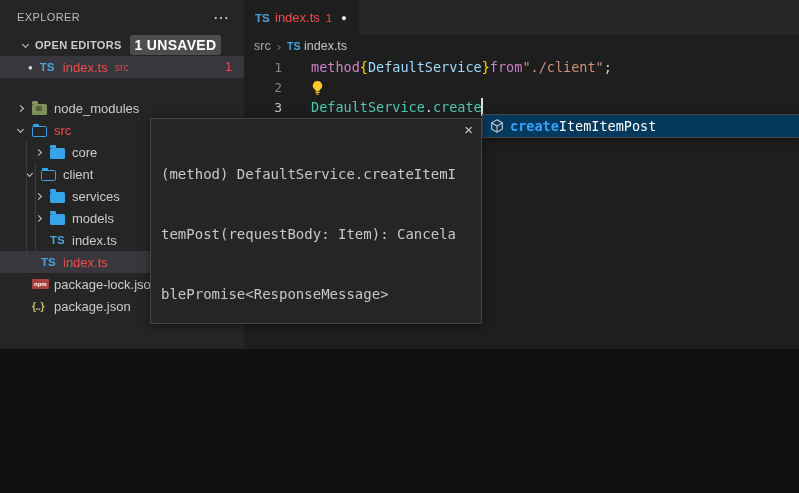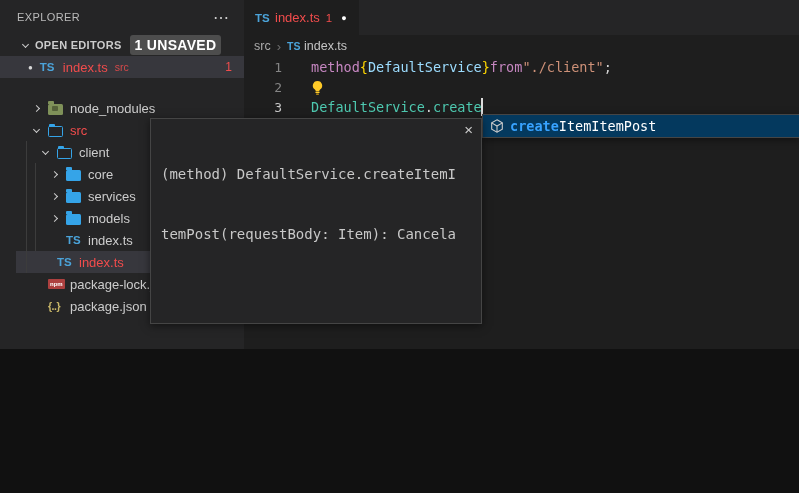--- a/index.html
+++ b/index.html
@@ -30,21 +30,21 @@
   .ic-ts { color:#4ba3d9; font-weight:bold; font-size:11.5px; font-style:normal; }
   .ic-npm { background:#ad403f; color:#fff; font-size:6px; font-weight:bold; border-radius:1px; padding:2px 2px; line-height:1; font-style:normal; }
   .ic-json { color:#cbb969; font-size:10.5px; font-weight:bold; font-style:normal; letter-spacing:-.5px; }
   .fld { width:15px; height:11px; background:#35a4e8; border-radius:1.5px; position:relative; margin-top:2px; }
   .fld::before { content:''; position:absolute; top:-3px; left:0; width:6px; height:3px; background:inherit; border-radius:1px 1px 0 0; }
   .fld-open { background:transparent; border:1.5px solid #35a4e8; }
   .fld-open::before { background:#35a4e8; }
   .fld-npm { background:#7f9159; }
   .fld-npm::after { content:''; position:absolute; left:4px; top:2.5px; width:6px; height:5px; background:#55613a; border-radius:1px; }
   
-  .tree { position:absolute; left:16px; top:97px; width:244px; }
+  .tree { position:absolute; left:0; top:97px; width:244px; }
   .row { height:22px; display:flex; align-items:center; cursor:pointer; }
   .row .lbl { margin-left:4px; white-space:nowrap; }
   .row.selected { background:#37373d; }
   .lvl1 { padding-left:14px; } .lvl2 { padding-left:23px; } .lvl3 { padding-left:32px; }
   .chev-slot { width:18px; flex:none; display:inline-flex; align-items:center; }
   .guide { position:absolute; width:1px; background:#3c3c3c; }
   
   .editor { position:absolute; left:244px; top:0; right:0; bottom:0; background:#1e1e1e; }
   .tabbar { height:35px; background:#252526; display:flex; }
   .tab { height:35px; background:#1e1e1e; display:flex; align-items:center; padding:0 12px 0 11px; cursor:pointer; }
@@ -120,37 +120,37 @@
       </div>
       <div class="row lvl1">
         <span class="chev-slot">
             <span class="chev chev-down"></span>
           </span>
         <span class="ic">
             <span class="fld fld-open"></span>
           </span>
         <span class="lbl err-text">src</span>
       </div>
+      <div class="row lvl3">
+        <span class="chev-slot">
+            <span class="chev chev-right"></span>
+          </span>
+        <span class="ic">
+            <span class="fld"></span>
+          </span>
+        <span class="lbl">core</span>
+      </div>
       <div class="row lvl2">
         <span class="chev-slot">
             <span class="chev chev-down"></span>
           </span>
         <span class="ic">
             <span class="fld fld-open"></span>
           </span>
         <span class="lbl">client</span>
-      </div>
-      <div class="row lvl3">
-        <span class="chev-slot">
-            <span class="chev chev-right"></span>
-          </span>
-        <span class="ic">
-            <span class="fld"></span>
-          </span>
-        <span class="lbl">core</span>
       </div>
       <div class="row lvl3">
         <span class="chev-slot">
             <span class="chev chev-right"></span>
           </span>
         <span class="ic">
             <span class="fld"></span>
           </span>
         <span class="lbl">services</span>
       </div>
@@ -250,17 +250,18 @@
       </span>
     <span class="match">create</span>
       <span>ItemItemPost</span>
   </div>
 
   <div class="hover">
     <span class="hv-close">×</span>
     <div class="sig">
       <div>(method) DefaultService.createItemI</div>
       <div>temPost(requestBody: Item): Cancela</div>
+      <div>blePromise&lt;ResponseMessage&gt;</div>
     </div>
 
   </div>
 
 </div>
 
 </body></html>

